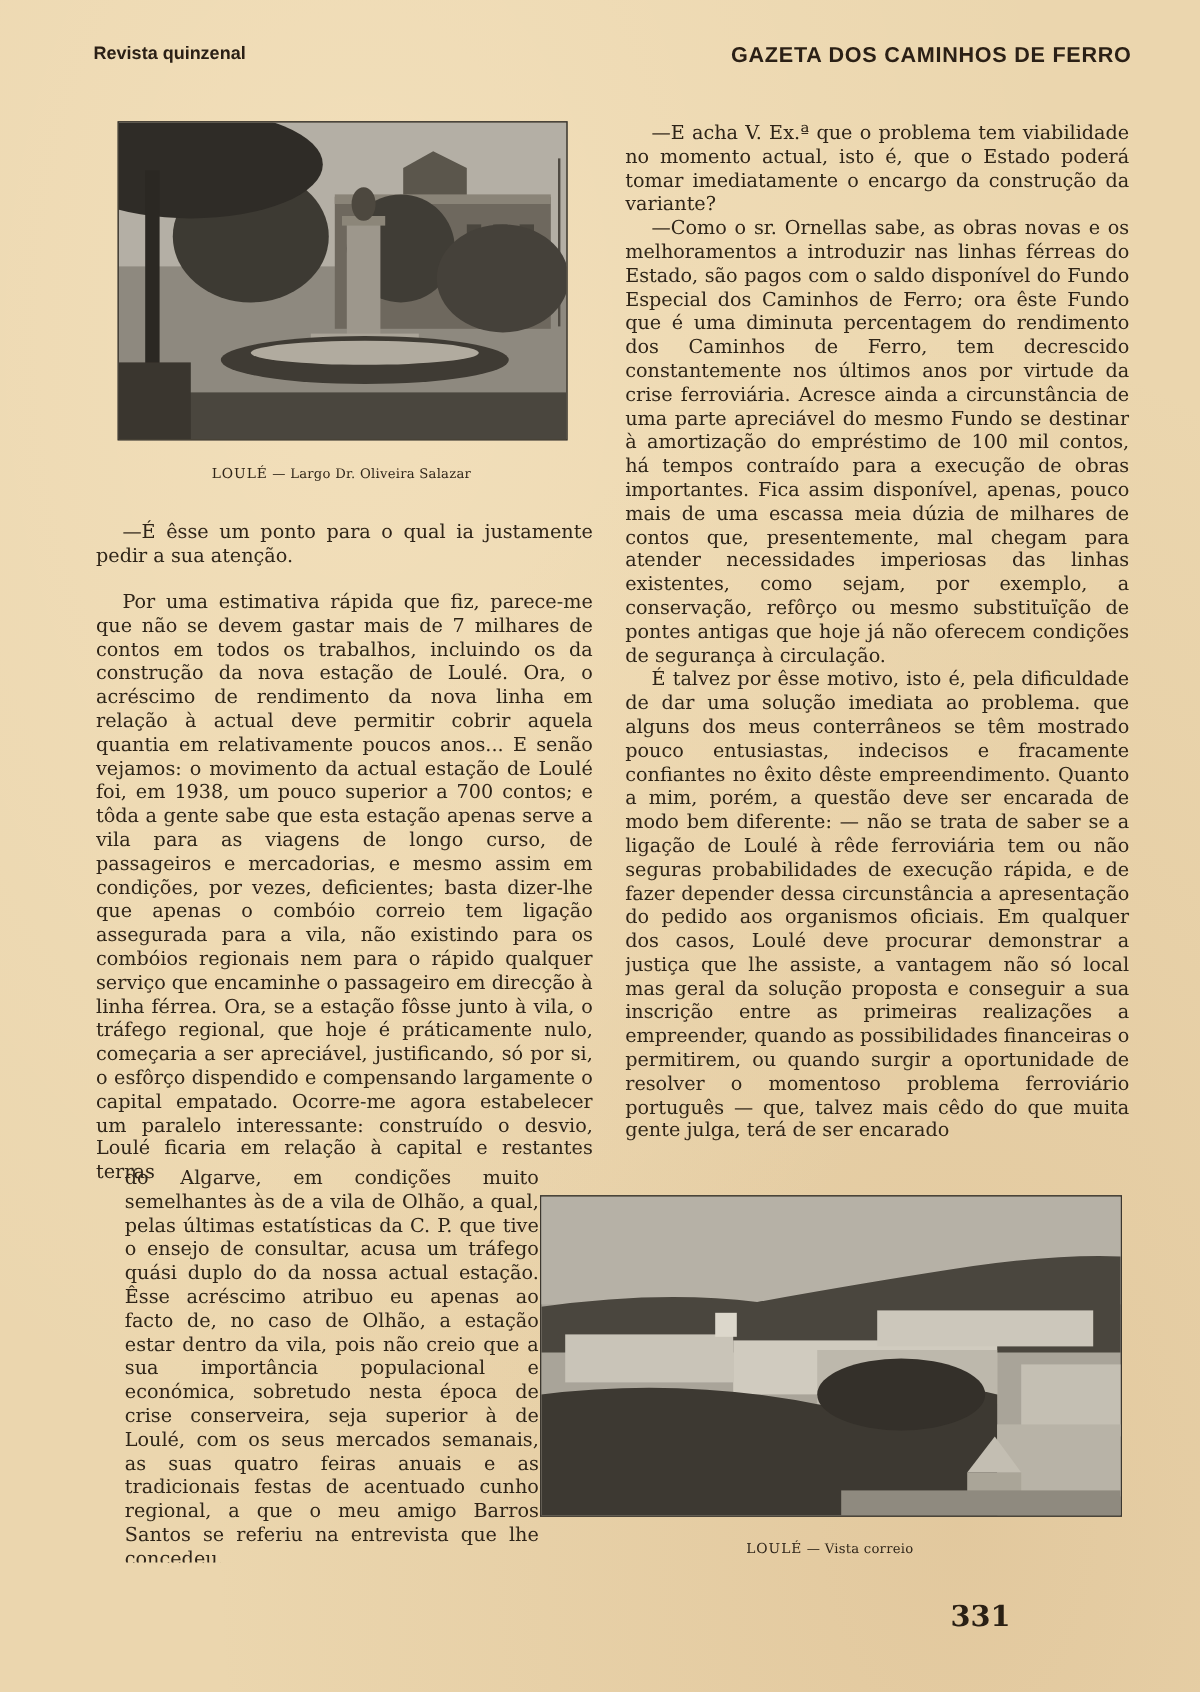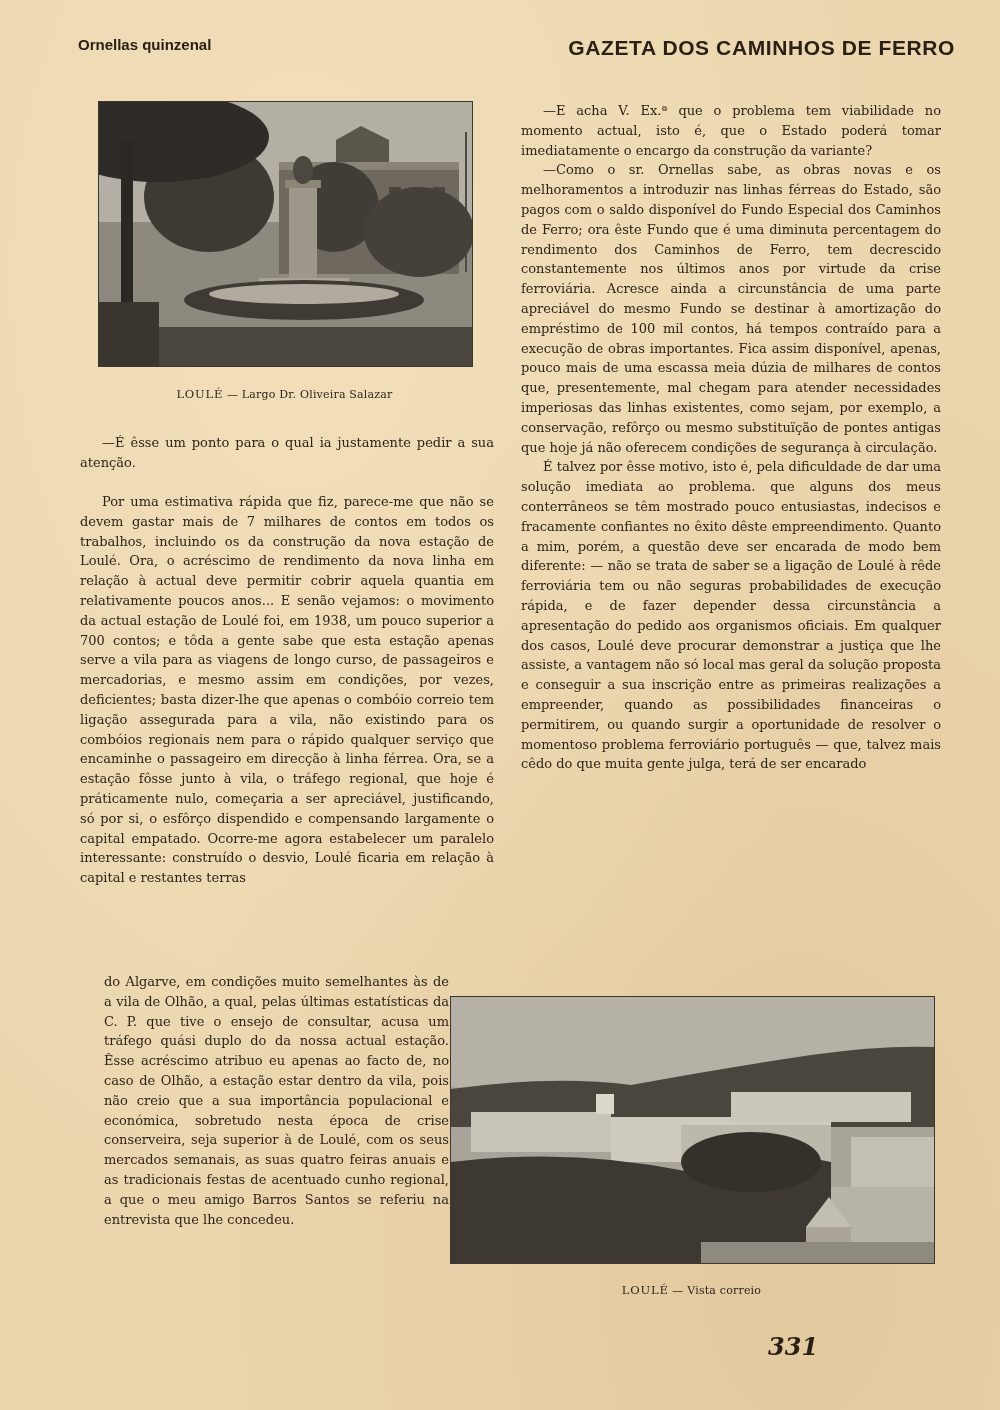--- a/index.html
+++ b/index.html
@@ -5,35 +5,35 @@
   html,body{margin:0;padding:0;}
   body{width:1000px;height:1410px;background:#ecd8b0;position:relative;overflow:hidden;
        font-family:"DejaVu Serif","Liberation Serif",serif;color:#2e2418;}
   .page{position:absolute;inset:0;
         background:
           radial-gradient(ellipse at 30% 20%, rgba(255,240,210,.35), transparent 60%),
           radial-gradient(ellipse at 80% 90%, rgba(200,160,110,.25), transparent 55%),
           #ebd6ae;}
   .hdr{position:absolute;top:36px;font-family:"Liberation Sans","DejaVu Sans",sans-serif;font-weight:bold;color:#2b2016;}
   .hdr-left{left:78px;font-size:15px;}
-  .hdr-right{right:45px;font-size:21px;letter-spacing:.6px;}
+  .hdr-right{right:57px;font-size:18px;letter-spacing:.6px;}
   .photo{position:absolute;background:#6f6a60;overflow:hidden;border:1px solid #3c372f;}
   .caption{position:absolute;font-size:11px;color:#30261a;text-align:center;letter-spacing:.2px;}
   .caption b{font-weight:normal;letter-spacing:.8px;font-size:11.5px;}
-  .col{position:absolute;font-size:13px;line-height:19.8px;text-align:justify;}
+  .col{position:absolute;font-size:16px;line-height:19.8px;text-align:justify;}
   .col p{margin:0;text-indent:22px;}
   .col p.noind{text-indent:0;}
-  .pageno{position:absolute;left:768px;top:1332px;font-size:24px;font-style:italic;font-weight:bold;color:#2a2014;font-family:"DejaVu Serif",serif;}
+  .pageno{position:absolute;left:792px;top:1332px;font-size:24px;font-weight:bold;color:#2a2014;font-family:"DejaVu Serif",serif;}
 </style>
 </head>
 <body>
 
 <div class="page">
 
-  <div class="hdr hdr-left">Ornellas quinzenal</div>
+  <div class="hdr hdr-left">Revista quinzenal</div>
   <div class="hdr hdr-right">GAZETA DOS CAMINHOS DE FERRO</div>
 
   <div class="photo" style="left:98px;top:101px;width:373px;height:264px;">
     <svg width="373" height="264" viewBox="0 0 373 264">
       <rect width="373" height="264" fill="#8e897f"></rect>
       <rect width="373" height="120" fill="#b4afa5"></rect>
 
       <rect x="180" y="62" width="180" height="110" fill="#6e685e"></rect>
       <polygon points="237,38 262,24 290,38 290,62 237,62" fill="#5b564c"></polygon>
       <rect x="180" y="60" width="180" height="8" fill="#8a8478"></rect>

